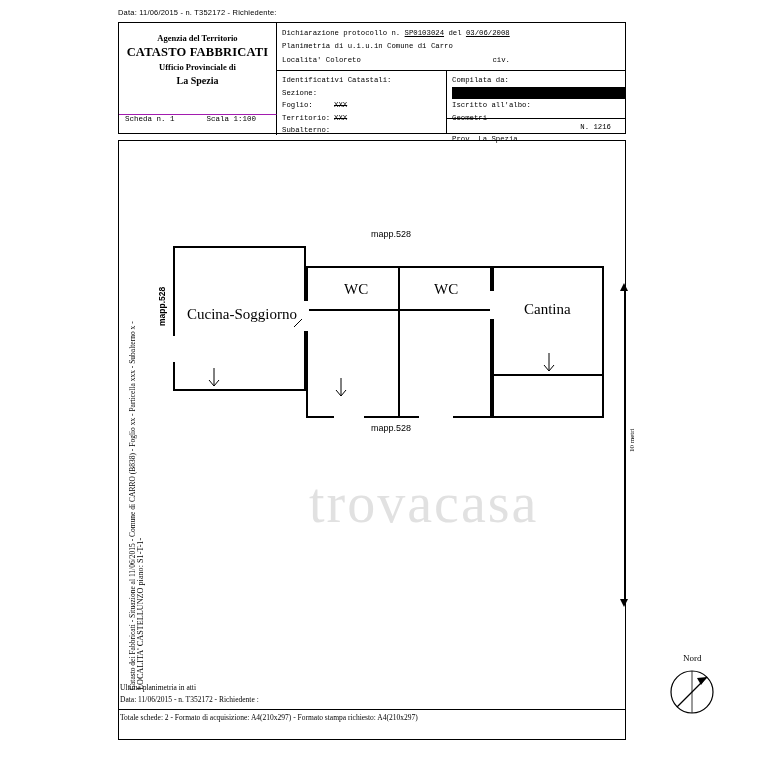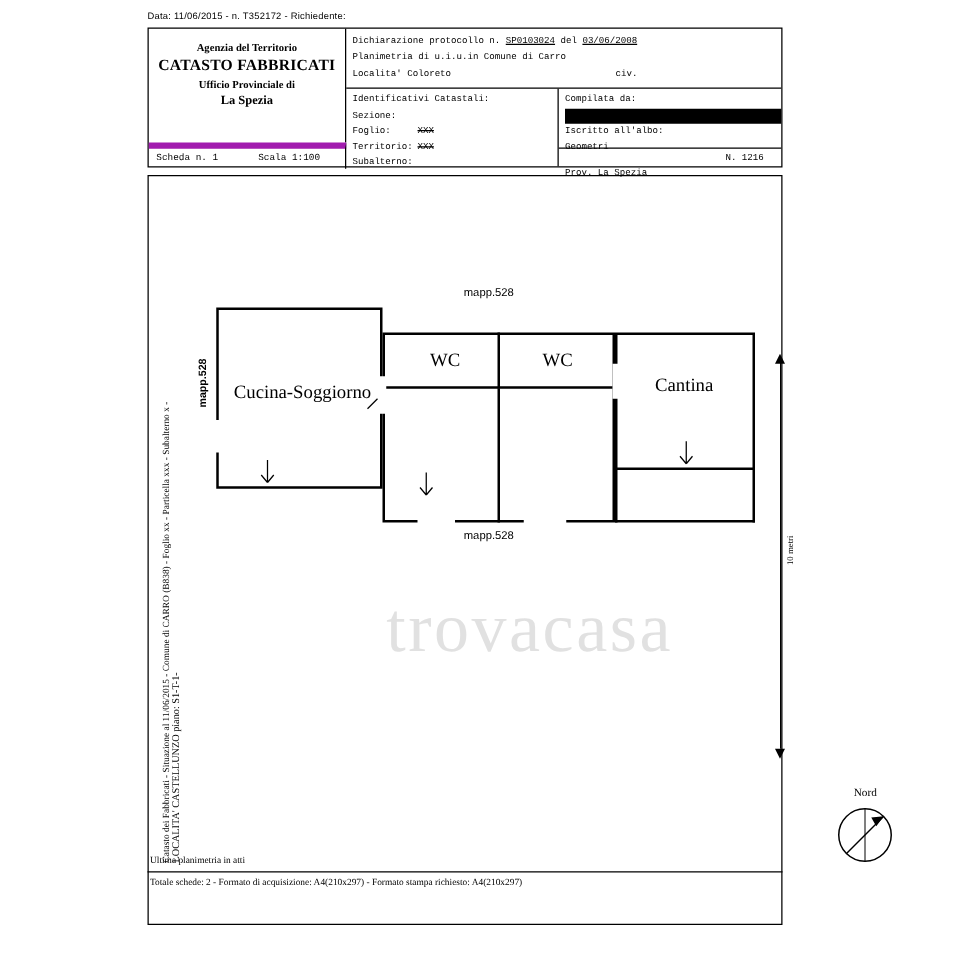--- a/index.html
+++ b/index.html
@@ -49,25 +49,24 @@
   .hdr-left .l2 { font-size: 12.5px; font-weight: bold; font-family: "Liberation Serif", serif; margin-top: 2px; letter-spacing: .2px;}
   .hdr-left .l3 { font-size: 8.5px; font-weight: bold; font-family: "Liberation Serif", serif; margin-top: 2px;}
   .hdr-left .l4 { font-size: 10px; font-weight: bold; font-family: "Liberation Serif", serif; margin-top: 3px;}
 
   .hdr-sched {
     position: absolute;
     left: 0; top: 91px;
     width: 158px; height: 21px;
     box-sizing: border-box;
     border-right: 1px solid #000;
-    border-top: 5px solid #a21caf;
+    border-top: 1px solid #a21caf;
     font-size: 7.5px;
     font-family: "Liberation Mono", monospace;
     display: flex;
-    align-items: center;
   }
   .hdr-sched .a { padding-left: 6px; }
   .hdr-sched .b { padding-left: 32px; }
 
   .hdr-right {
     position: absolute;
     left: 158px; top: 0;
     right: 0; bottom: 0;
   }
   .decl {
@@ -201,21 +200,21 @@
   .planinfo {
     position: absolute;
     left: 215px; top: 515px;
     font-family: "Liberation Serif", serif;
   }
   .planinfo .mapp529 { font-size: 9.5px; }
   .planinfo .piano { font-size: 14px; font-weight: bold; margin-top: 8px; letter-spacing: .5px;}
   .planinfo .h { font-size: 9.5px; margin-top: 3px; margin-left: 14px;}
 
   
-  .northwrap { position: absolute; left: 546px; top: 488px; }
+  .northwrap { position: absolute; left: 546px; top: 512px; }
   .northwrap .nlabel { font-size: 9px; font-family: "Liberation Serif", serif; margin-left: 18px; }
 
   
   .footer {
     position: absolute;
     left: 118px; top: 682px;
     width: 508px;
     font-family: "Liberation Serif", serif;
     font-size: 7.5px;
     line-height: 12px;
@@ -360,16 +359,17 @@
         </svg>
       </div>
 
     </div>
   </div>
 
   <div class="vtext vmeters">10 metri</div>
 
   <div class="footer">
     <div class="fline">Ultima planimetria in atti</div>
+    <div class="fline">Data: 11/06/2015 - n. T352172 - Richiedente :</div>
     <div class="fline sep">Totale schede: 2 - Formato di acquisizione: A4(210x297) - Formato stampa richiesto: A4(210x297)</div>
   </div>
 
 </div>
 
 </body></html>

